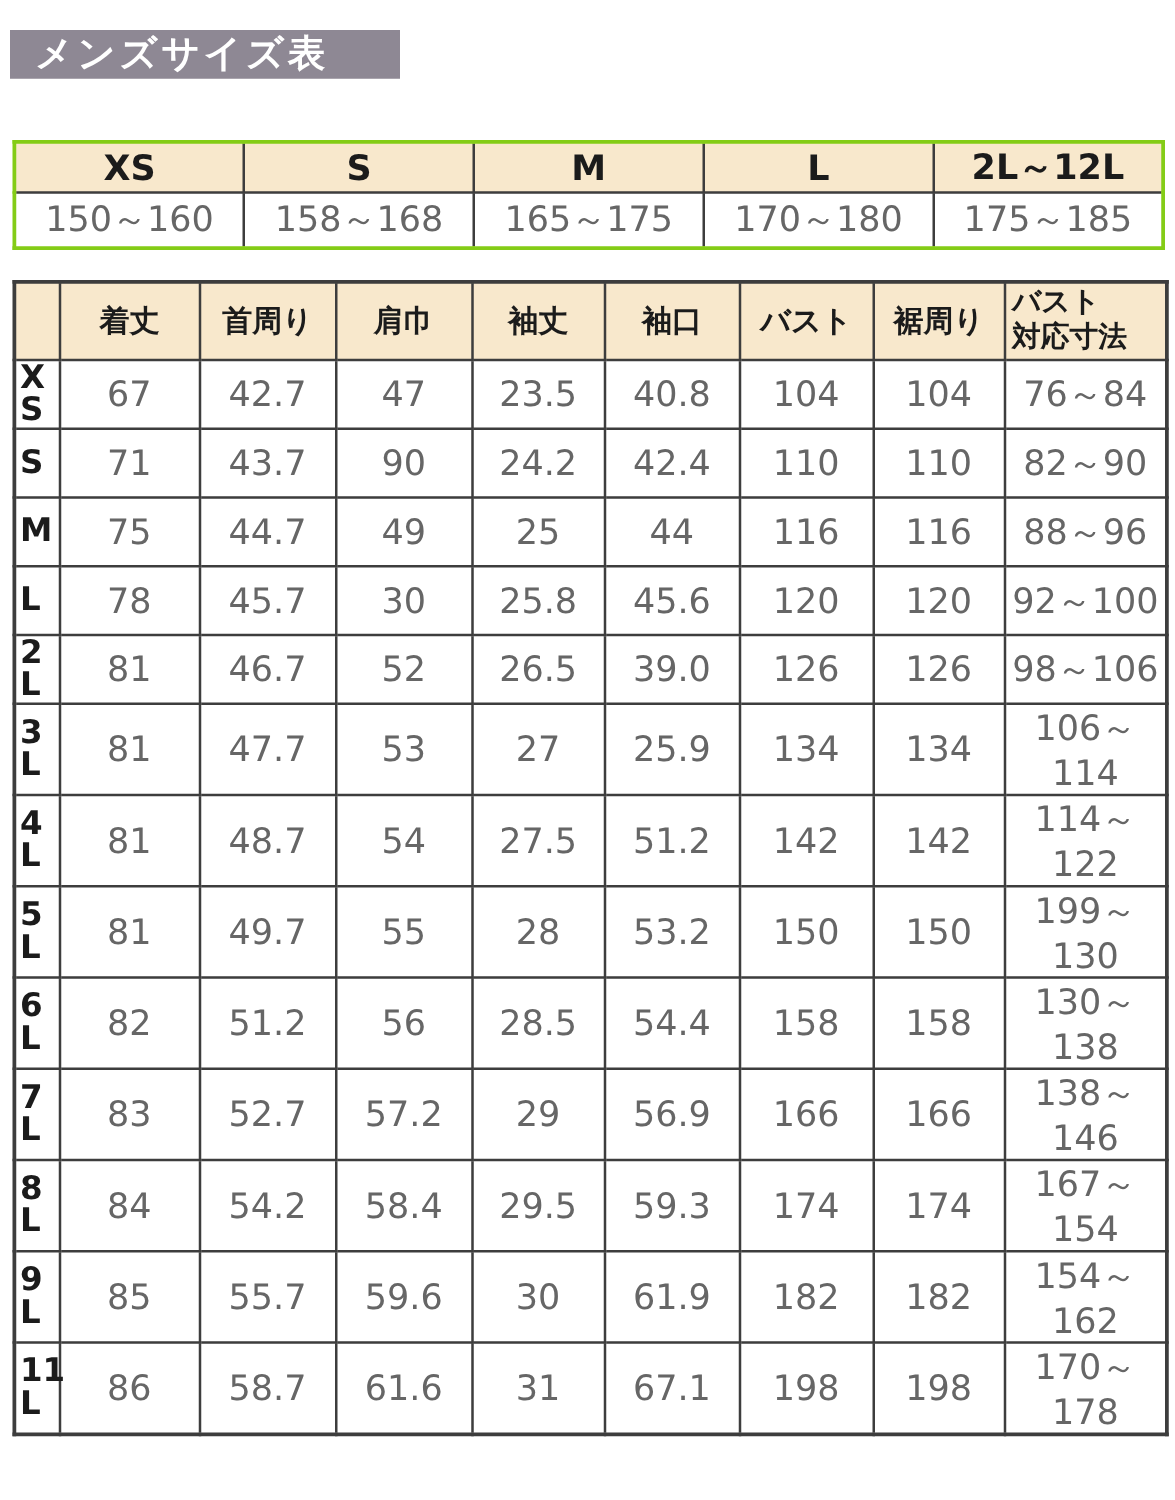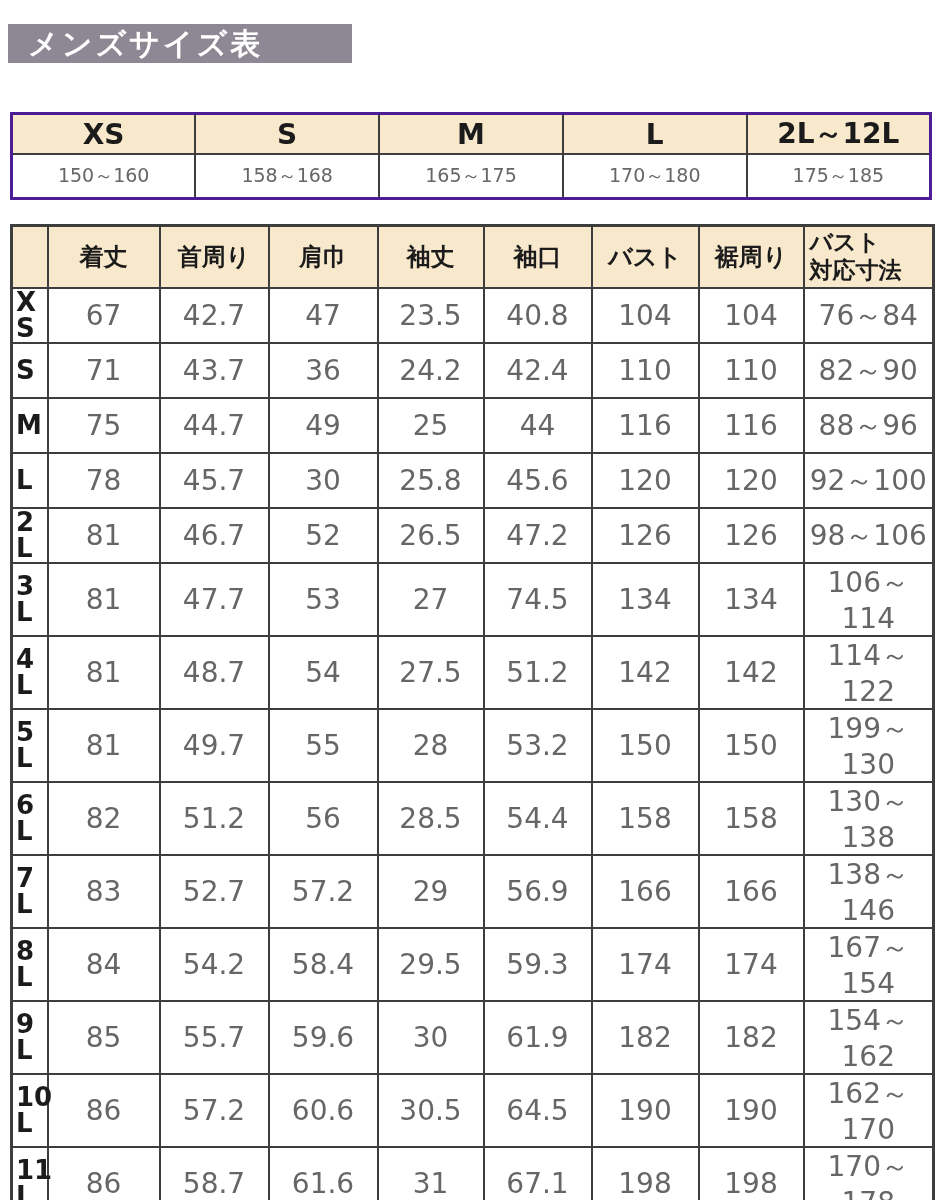--- a/index.html
+++ b/index.html
@@ -12,21 +12,21 @@
     position: relative;
     width: 940px;
     height: 1200px;
     background: #ffffff;
     overflow: hidden;
   }
   .title-bar {
     position: absolute;
     left: 8px;
     top: 24px;
-    width: 344px;
+    width: 312px;
     height: 39px;
     background: #8e8894;
     color: #ffffff;
     font-size: 30px;
     font-weight: bold;
     line-height: 39px;
     padding-left: 20px;
     letter-spacing: 3px;
     box-sizing: border-box;
   }
@@ -42,37 +42,37 @@
   table {
     border-collapse: collapse;
     table-layout: fixed;
   }
   
   .height-table {
     position: absolute;
     left: 10px;
     top: 112px;
     width: 922px;
-    border: 3px solid #4c1d95;
+    border: 3px solid #84cc16;
   }
   .height-table th {
     background: #f8e8cc;
     border: 2px solid #3d3d3d;
     height: 31px;
     font-size: 28px;
     font-weight: bold;
     color: #1b1b1b;
     text-align: center;
     padding: 0;
   }
   .height-table td {
     background: #ffffff;
     border: 2px solid #3d3d3d;
     height: 42px;
-    font-size: 19px;
+    font-size: 28px;
     color: #666666;
     text-align: center;
     padding: 0;
   }
   
   .size-table {
     position: absolute;
     left: 10px;
     top: 224px;
     width: 922px;
@@ -181,21 +181,21 @@
           <td>23.5</td>
           <td>40.8</td>
           <td>104</td>
           <td>104</td>
           <td>76～84</td>
         </tr>
         <tr>
           <th class="size-label">S</th>
           <td>71</td>
           <td>43.7</td>
-          <td>36</td>
+          <td>90</td>
           <td>24.2</td>
           <td>42.4</td>
           <td>110</td>
           <td>110</td>
           <td>82～90</td>
         </tr>
         <tr>
           <th class="size-label">M</th>
           <td>75</td>
           <td>44.7</td>
@@ -217,33 +217,33 @@
           <td>120</td>
           <td>92～100</td>
         </tr>
         <tr>
           <th class="size-label">2
 L</th>
           <td>81</td>
           <td>46.7</td>
           <td>52</td>
           <td>26.5</td>
-          <td>47.2</td>
+          <td>39.0</td>
           <td>126</td>
           <td>126</td>
           <td>98～106</td>
         </tr>
         <tr>
           <th class="size-label">3
 L</th>
           <td>81</td>
           <td>47.7</td>
           <td>53</td>
           <td>27</td>
-          <td>74.5</td>
+          <td>25.9</td>
           <td>134</td>
           <td>134</td>
           <td>106～114</td>
         </tr>
         <tr>
           <th class="size-label">4
 L</th>
           <td>81</td>
           <td>48.7</td>
           <td>54</td>
@@ -307,32 +307,20 @@
           <td>85</td>
           <td>55.7</td>
           <td>59.6</td>
           <td>30</td>
           <td>61.9</td>
           <td>182</td>
           <td>182</td>
           <td>154～162</td>
         </tr>
         <tr>
-          <th class="size-label">10
-L</th>
-          <td>86</td>
-          <td>57.2</td>
-          <td>60.6</td>
-          <td>30.5</td>
-          <td>64.5</td>
-          <td>190</td>
-          <td>190</td>
-          <td>162～170</td>
-        </tr>
-        <tr>
           <th class="size-label">11
 L</th>
           <td>86</td>
           <td>58.7</td>
           <td>61.6</td>
           <td>31</td>
           <td>67.1</td>
           <td>198</td>
           <td>198</td>
           <td>170～178</td>

